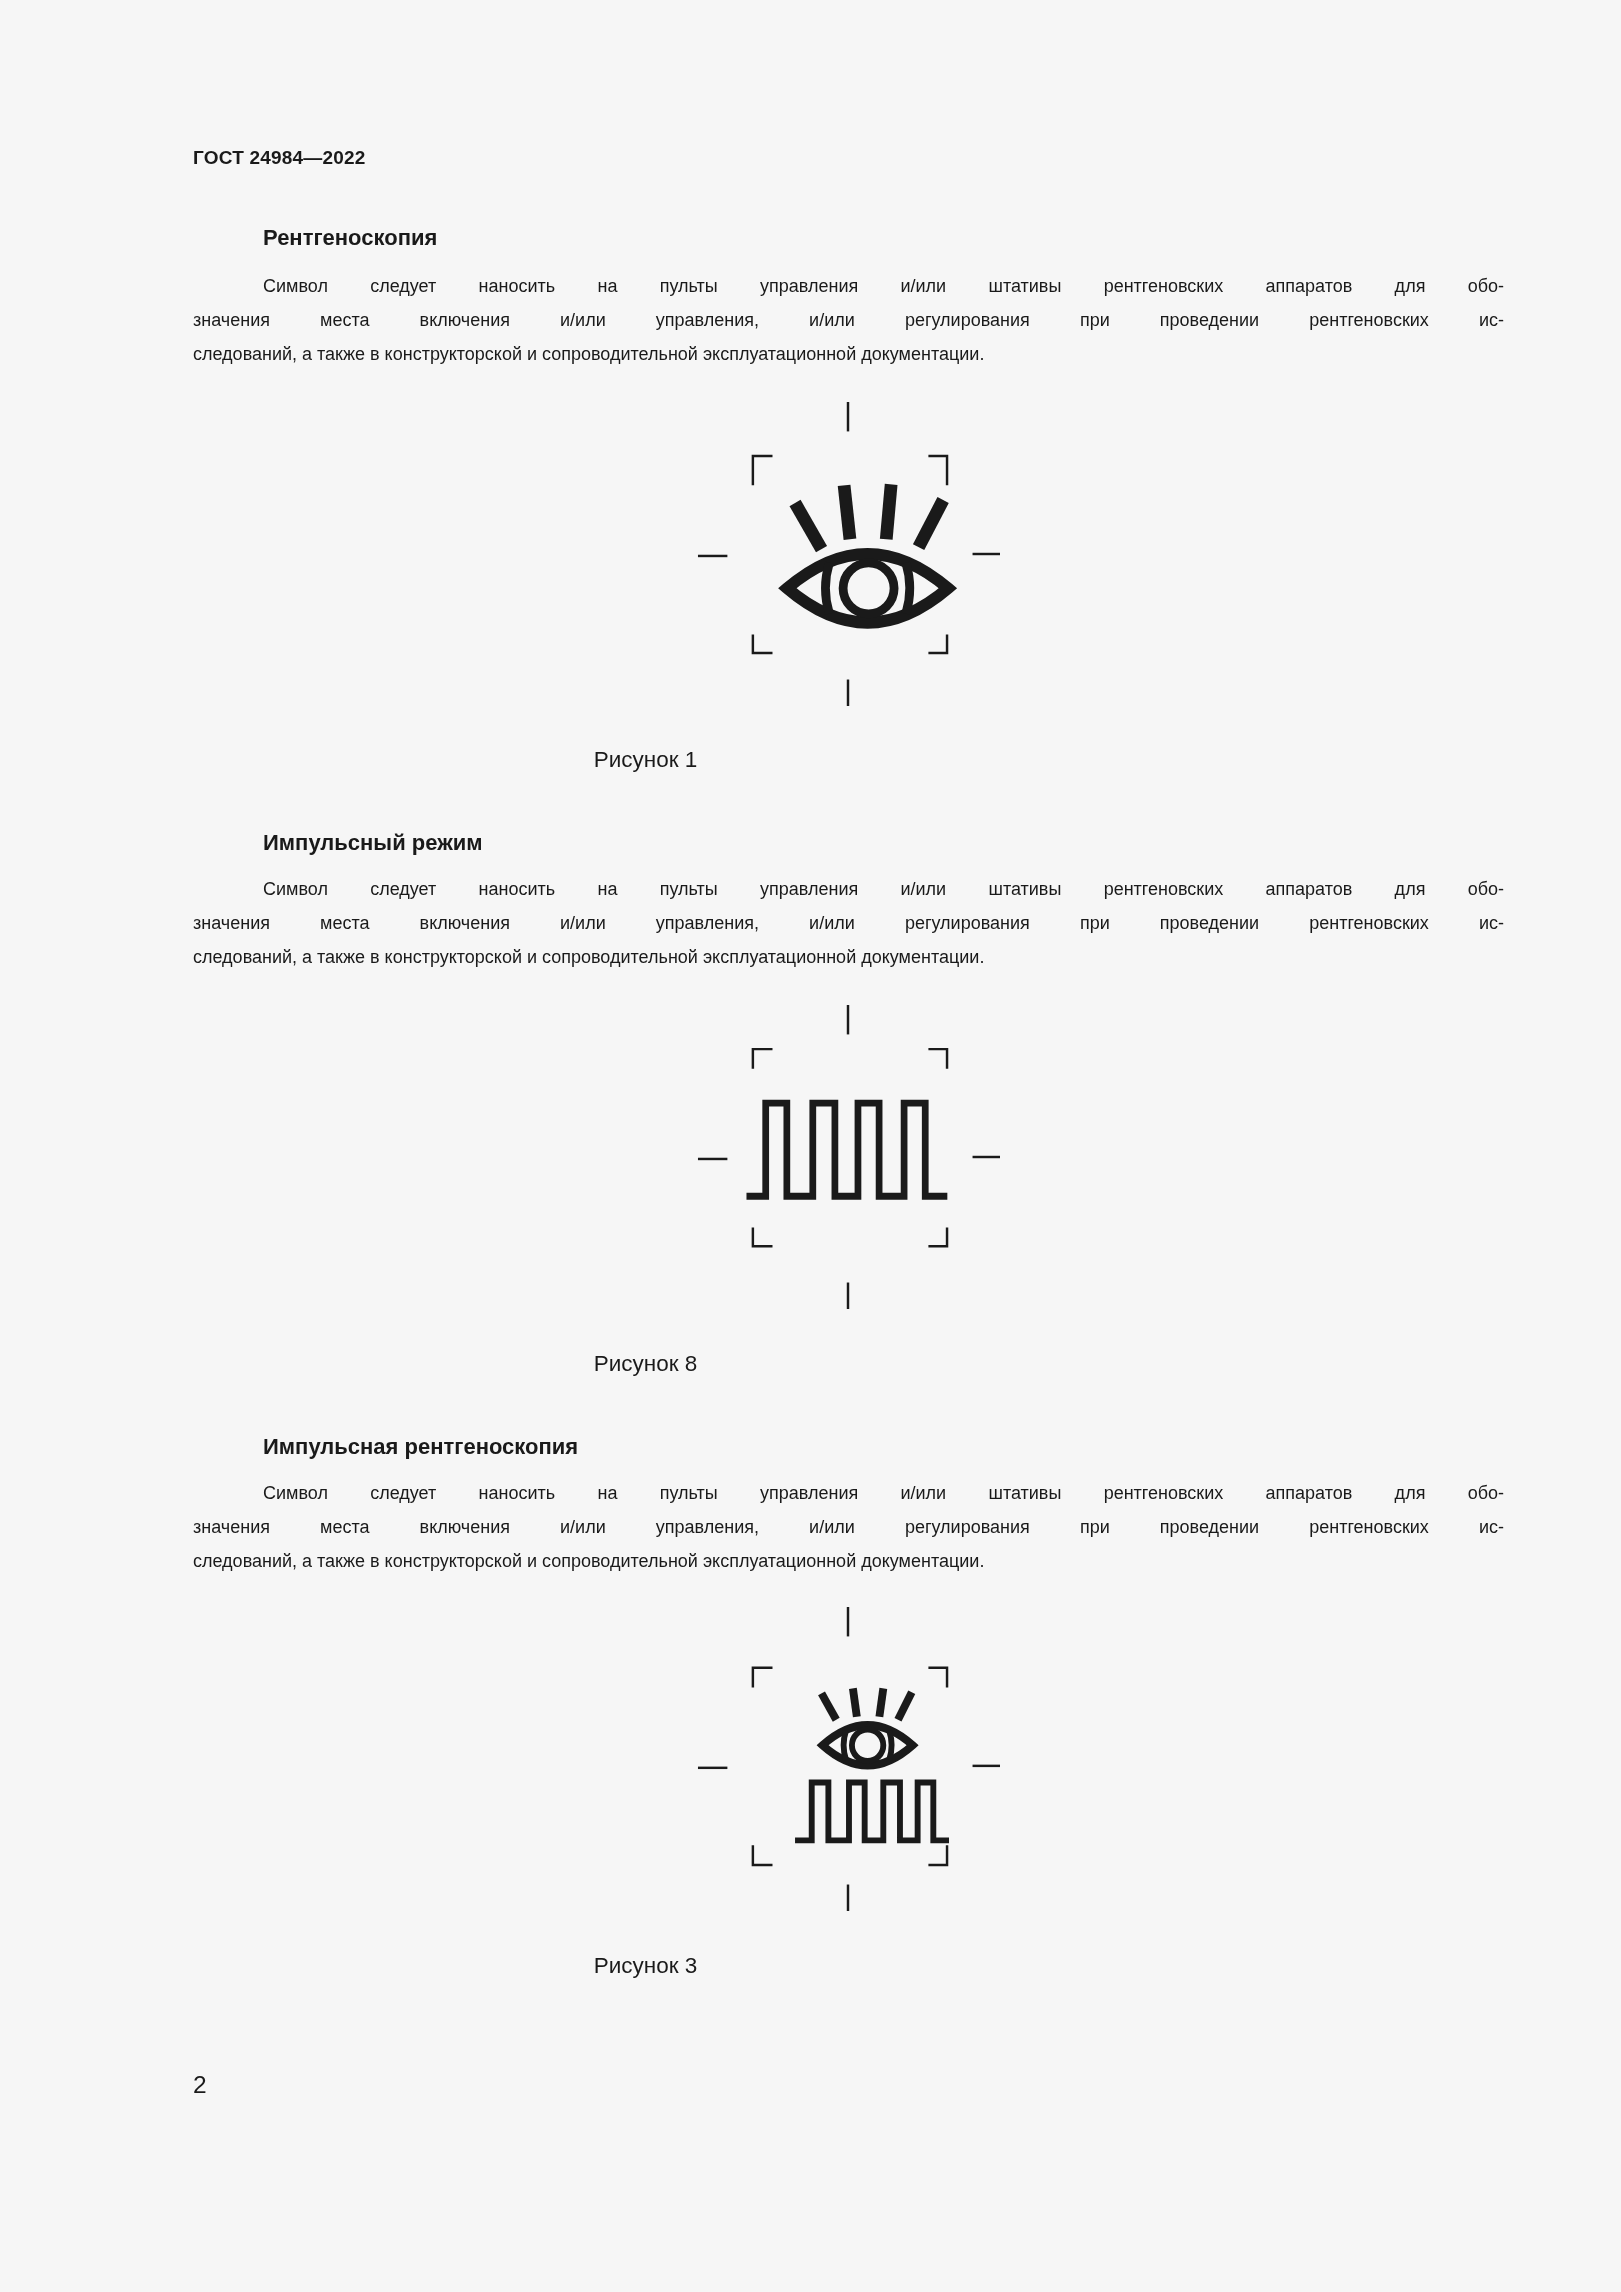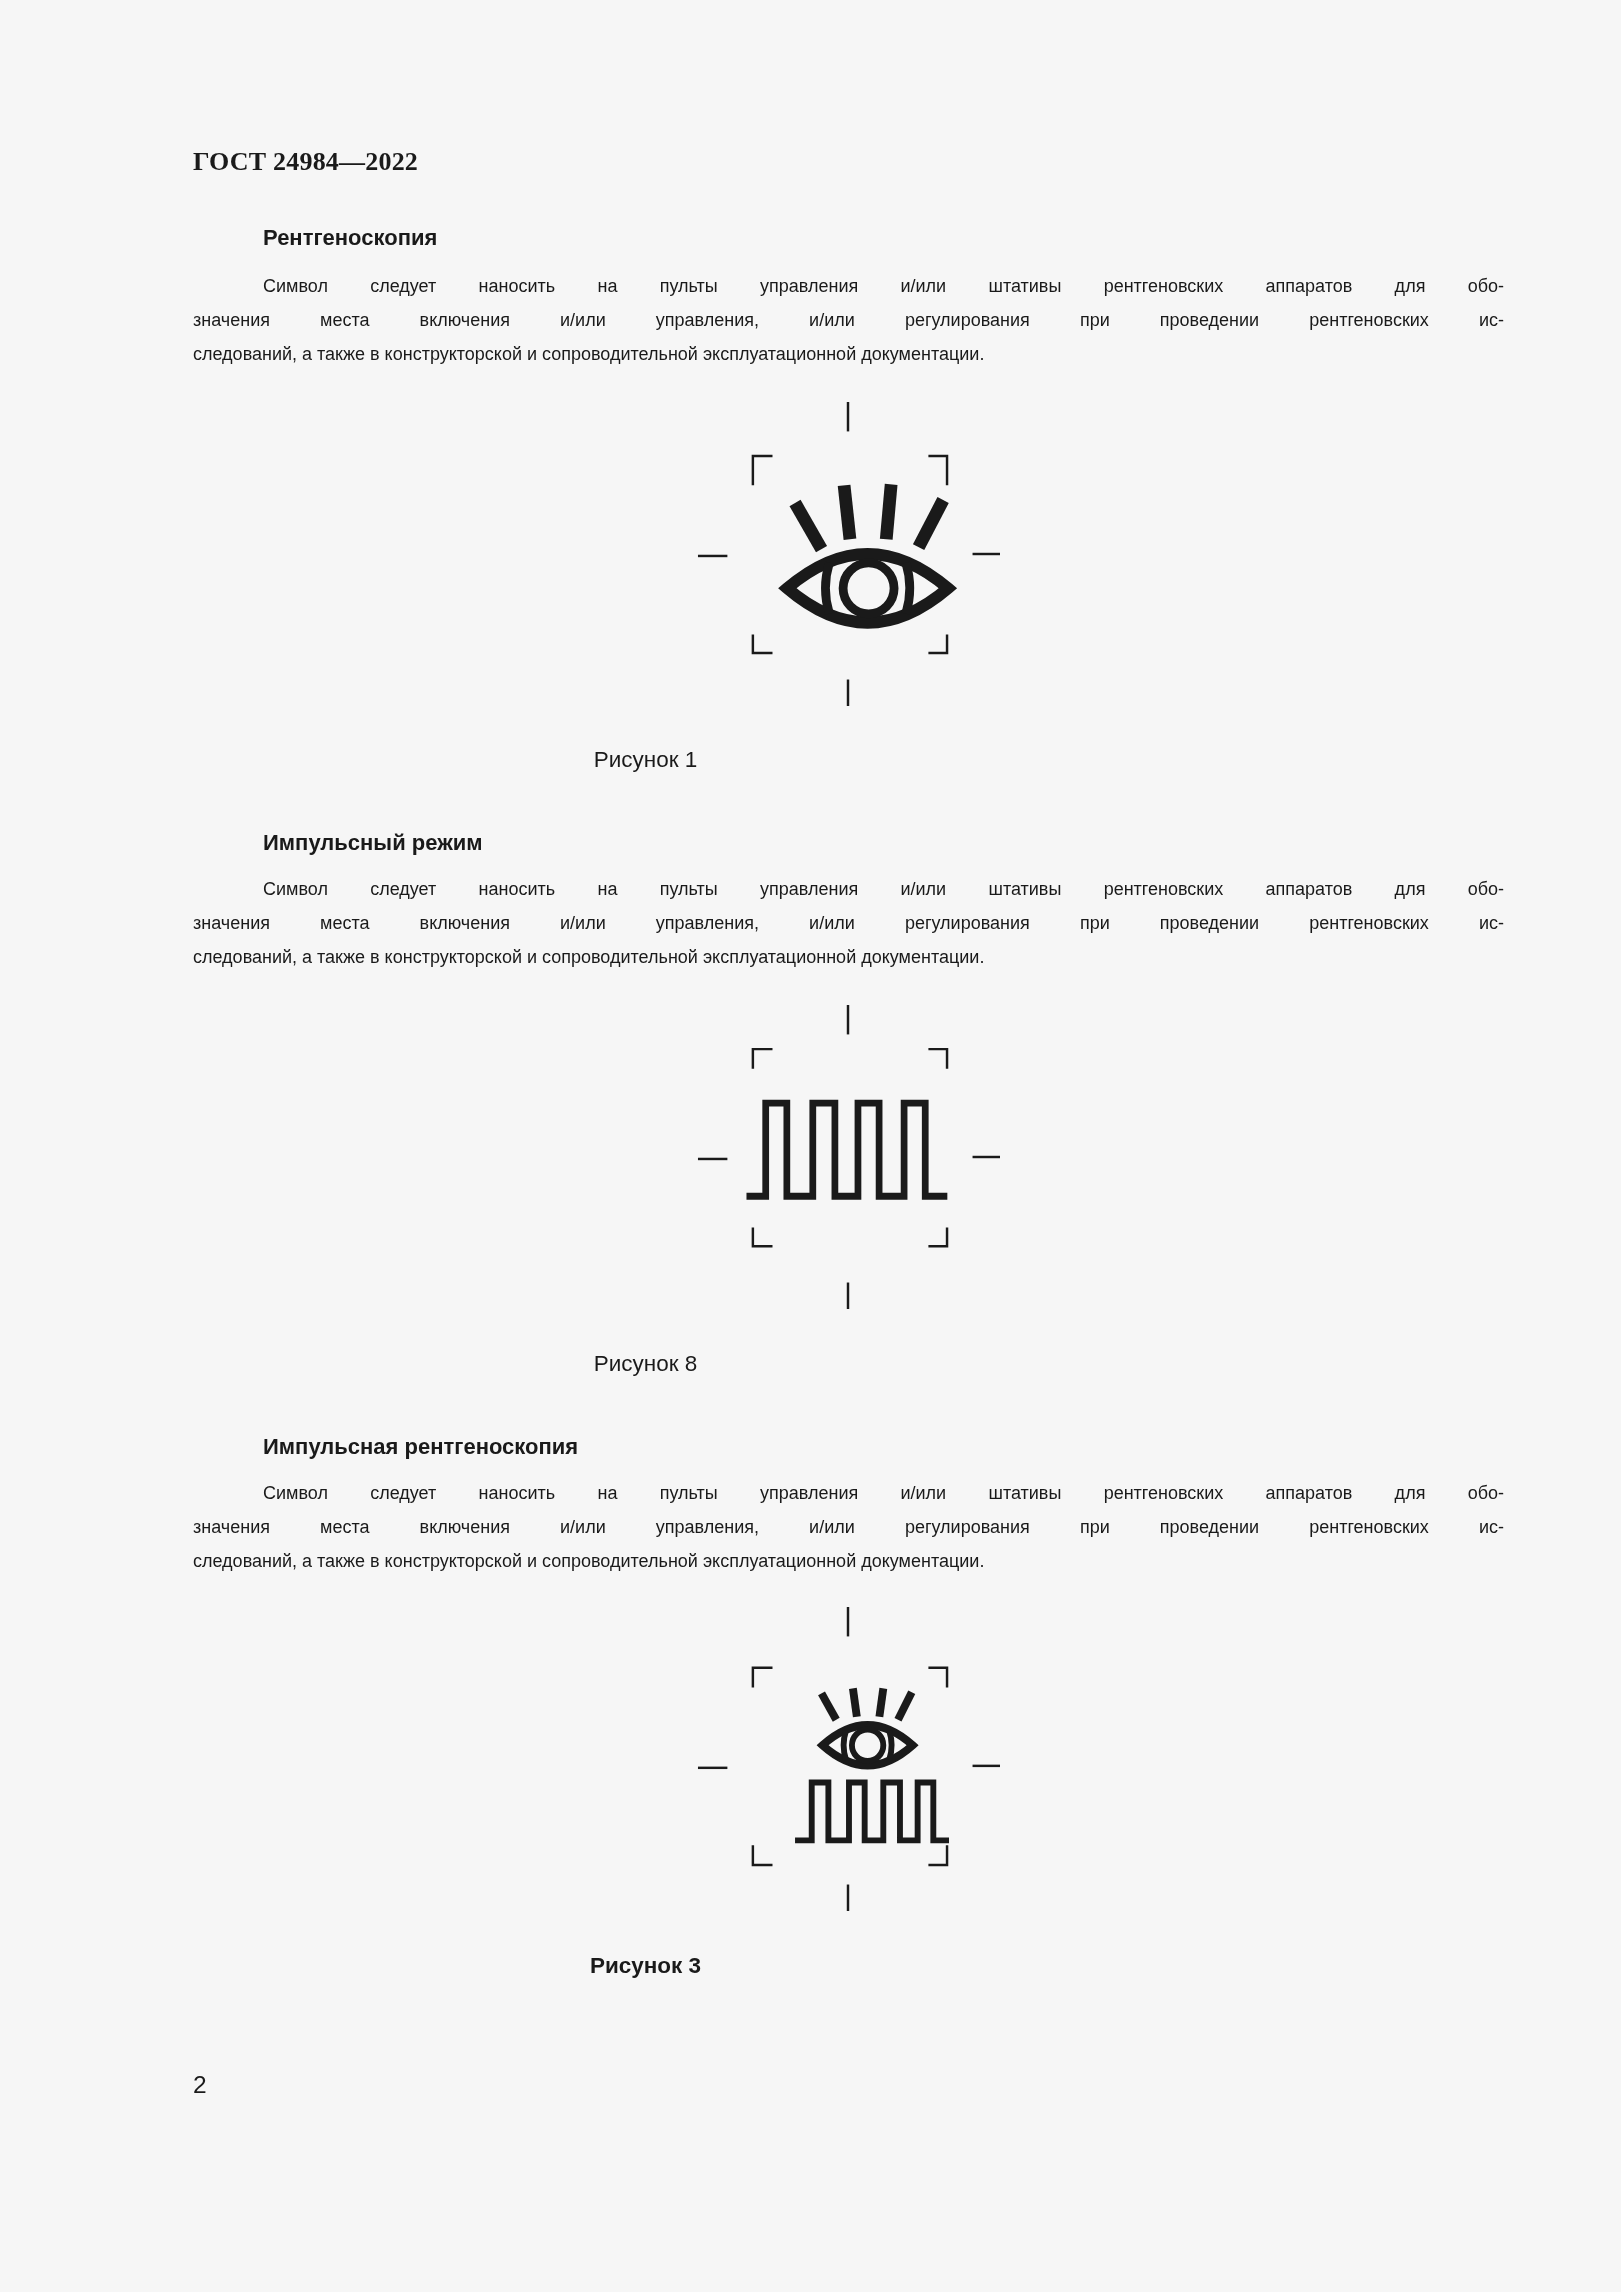--- a/index.html
+++ b/index.html
@@ -1,21 +1,21 @@
 <!DOCTYPE html>
 <html><head>
 <meta charset="utf-8">
 <style>
   html, body { margin:0; padding:0; }
   body {
     width:1621px; height:2293px; background:#f6f6f6; position:relative;
     font-family:"Liberation Sans", sans-serif; color:#1a1a1a; overflow:hidden;
   }
   .abs { position:absolute; }
-  .doc-header { left:193px; top:147px; font-size:26px; font-weight:bold; letter-spacing:0.2px;font-family:Liberation Serif, serif; }
+  .doc-header { left:193px; top:147px; font-size:19px; font-weight:bold; letter-spacing:0.2px; }
   .section-title { left:263px; font-size:22px; font-weight:bold; }
   .para {
     left:193px; width:1311px; font-size:18px; line-height:34px; text-align:justify;
     text-indent:70px; margin:0;
   }
   .para span.line { display:block; text-align:justify; text-align-last:justify; }
   .para span.line.last { text-align-last:left; }
   .figure { left:696px; width:304px; height:304px; }
   .figure svg { width:304px; height:304px; display:block; }
   .caption { width:1291px; left:0; text-align:center; font-size:22.5px; }
@@ -105,16 +105,16 @@
       <line x1="191" y1="83" x2="187" y2="112"></line>
       <line x1="220" y1="87" x2="206" y2="115"></line>
     </g>
     <path d="M129,141 Q175,100 221,141 Q175,182 129,141 Z" fill="none" stroke="#1a1a1a" stroke-width="8"></path>
     <path d="M153,126 Q148,141 153,156" fill="none" stroke="#1a1a1a" stroke-width="6"></path>
     <path d="M197,126 Q202,141 197,156" fill="none" stroke="#1a1a1a" stroke-width="6"></path>
     <circle cx="175" cy="141" r="16" fill="none" stroke="#1a1a1a" stroke-width="6"></circle>
     <polyline points="103,238 120,238 120,179 137,179 137,238 158,238 158,179 174,179 174,238 193,238 193,179 210,179 210,238 228,238 228,179 244,179 244,238 260,238" transform="translate(-2,0)" fill="none" stroke="#1a1a1a" stroke-width="6" stroke-linejoin="miter"></polyline>
   </svg>
 </div>
-<div class="abs caption" style="top:1953px;font-weight:bold;">Рисунок 3</div>
+<div class="abs caption" style="top:1953px;">Рисунок 3</div>
 
 <div class="abs page-number">2</div>
 
 
 </body></html>

